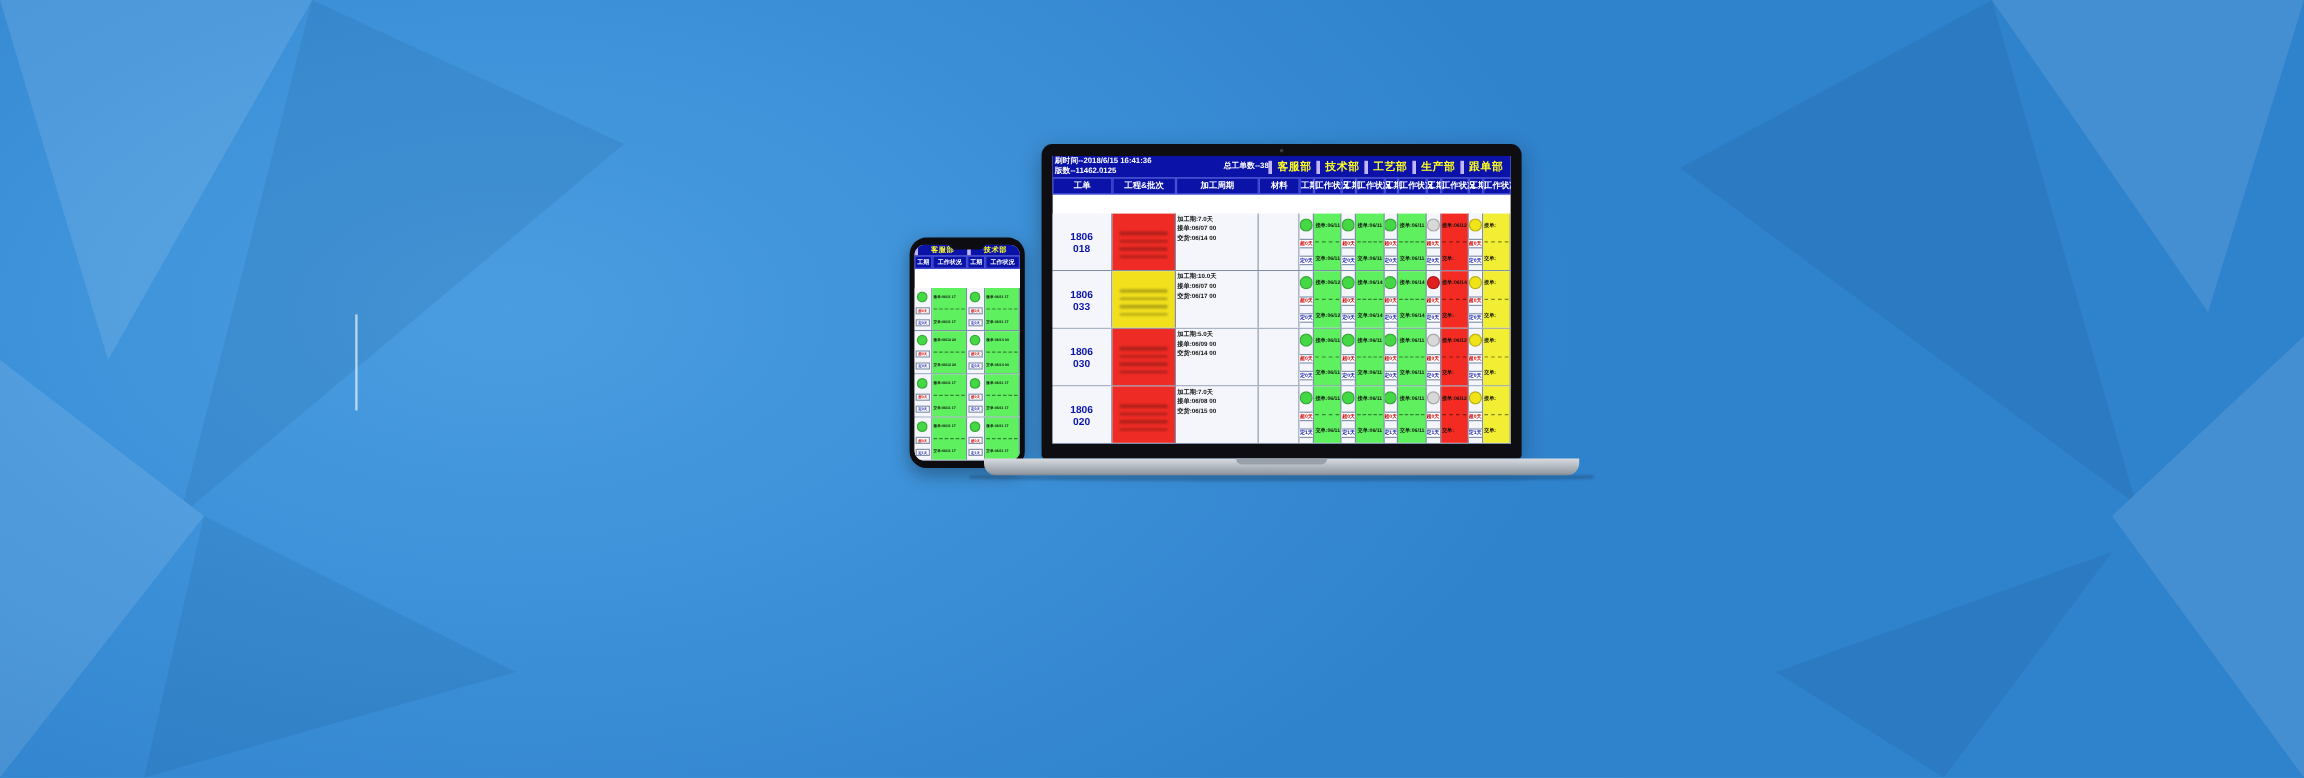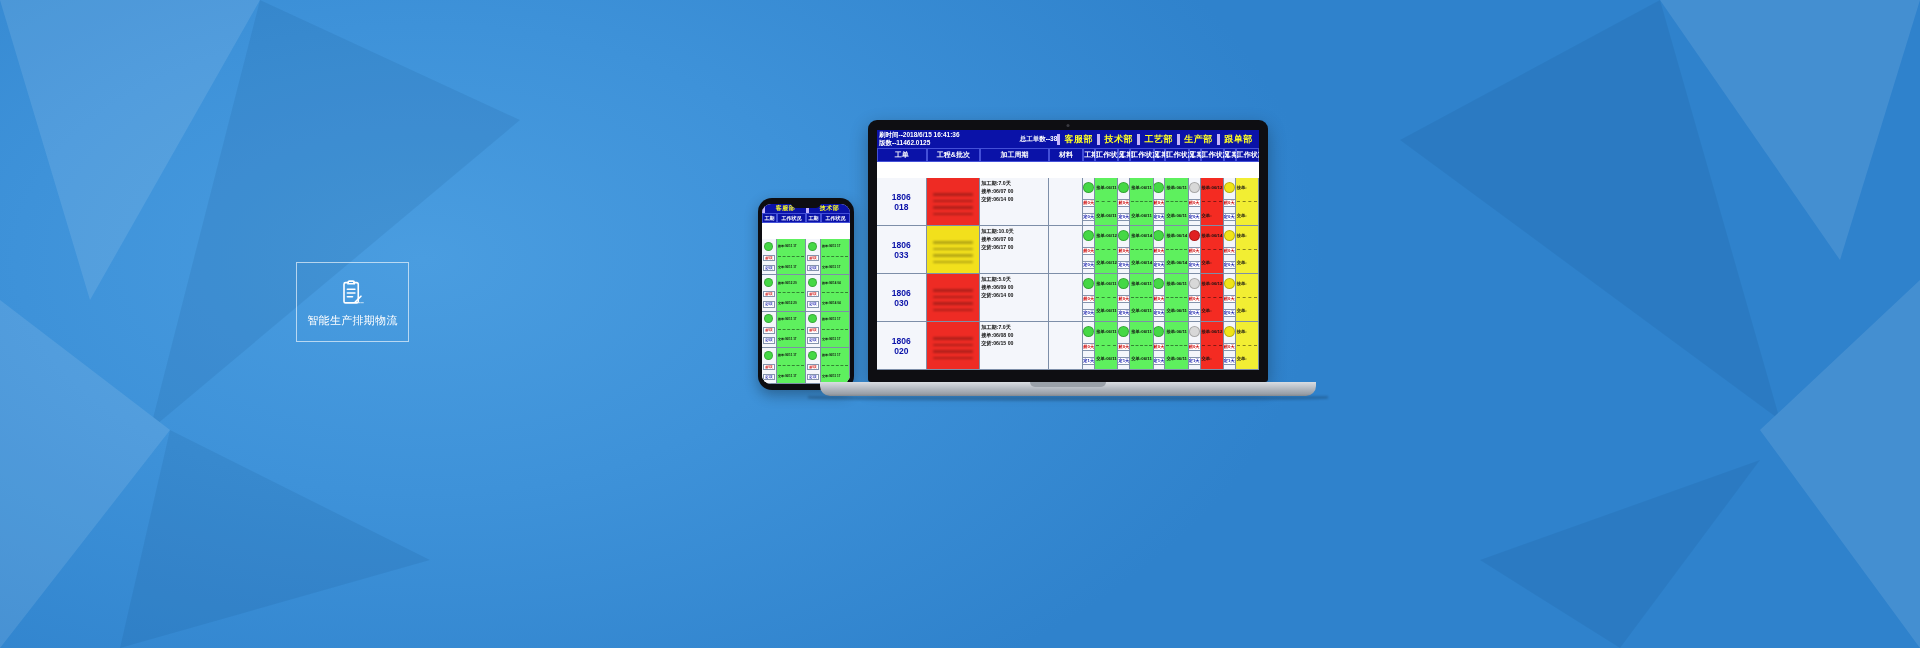--- a/index.html
+++ b/index.html
@@ -210,36 +210,20 @@
   </div>
 
   <div id="copy">
     <h1 id="headline">
     </h1>
   </div>
 
   <div id="features">
 
 
-    <div class="feature">
-      <span class="ico">
-        <svg viewBox="0 0 32 32" fill="none" stroke="#ffffff" stroke-width="1.7" stroke-linecap="round">
-          <path d="M11 6H8a1.6 1.6 0 0 0-1.6 1.6V26A1.6 1.6 0 0 0 8 27.6h12A1.6 1.6 0 0 0 21.6 26V7.6A1.6 1.6 0 0 0 20 6h-3"></path>
-          <path d="M12 4.4h4a1.3 1.3 0 0 1 1.3 1.3v1.5h-6.6V5.7A1.3 1.3 0 0 1 12 4.4z"></path>
-          <line x1="10" y1="13" x2="18" y2="13"></line>
-          <line x1="10" y1="17" x2="18" y2="17"></line>
-          <line x1="10" y1="21" x2="15.5" y2="21"></line>
-          <path d="M24.5 20.5 18.5 26.5"></path>
-          <circle cx="22.6" cy="27.4" r="0.65" fill="#fff" stroke="none"></circle>
-          <circle cx="24.6" cy="27.4" r="0.65" fill="#fff" stroke="none"></circle>
-          <circle cx="26.6" cy="27.4" r="0.65" fill="#fff" stroke="none"></circle>
-        </svg>
-      </span>
-      <span class="flabel">智能生产排期物流</span>
-    </div>
 
 
   </div>
 
   <div id="devices">
 
     <div id="phone">
       <div id="phone-body">
         <div id="phone-notch"></div>
         <div id="phone-screen">

